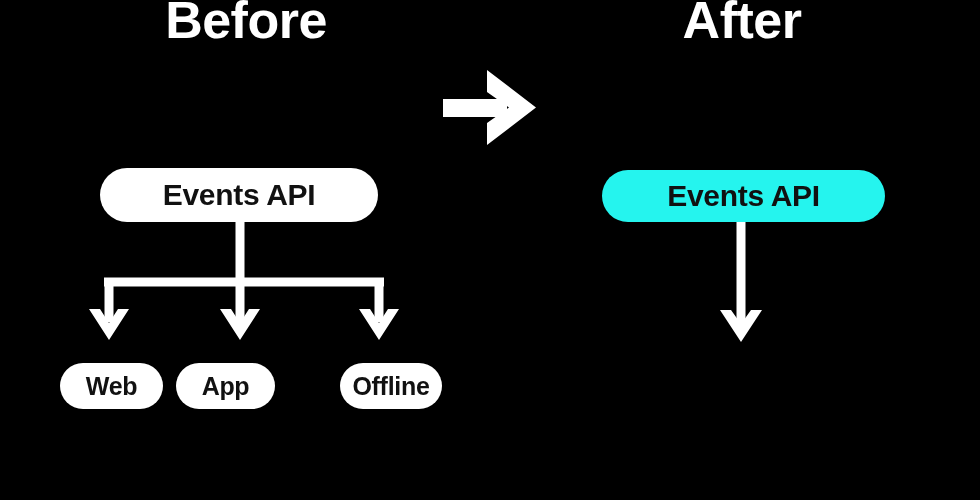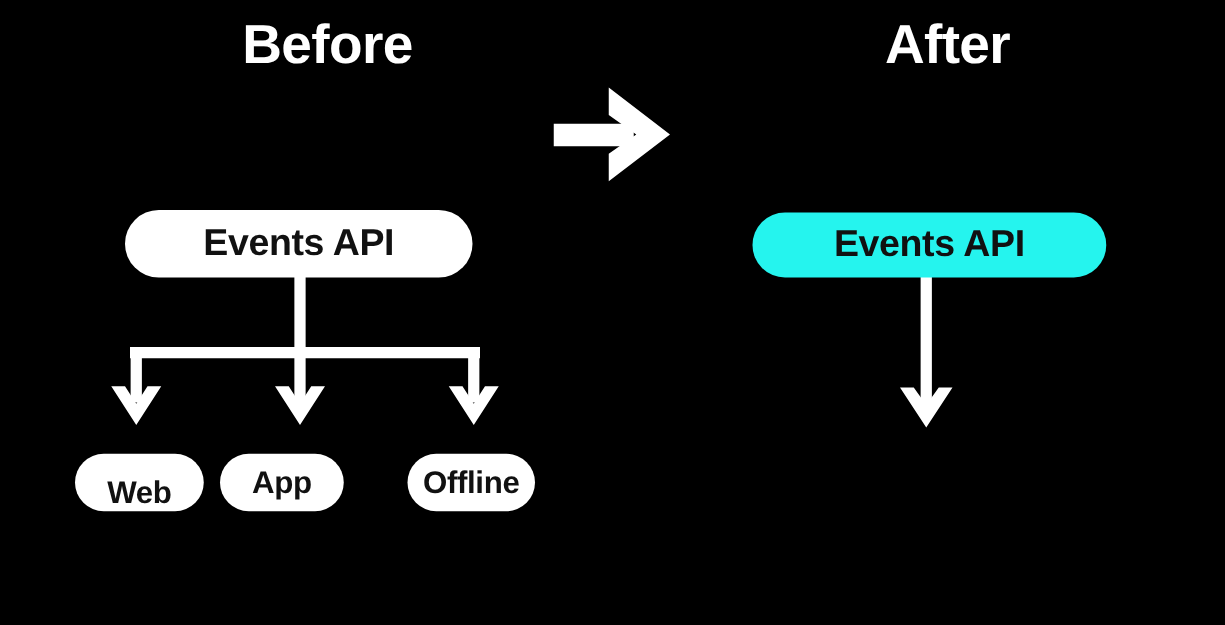--- a/index.html
+++ b/index.html
@@ -13,23 +13,23 @@
   body{
     width:980px;height:500px;
     background:var(--background);
     font-family:"Liberation Sans", sans-serif;
     overflow:hidden;
   }
   .canvas{position:relative;width:980px;height:500px;background:var(--background);}
 
   .title{
     position:absolute;
-    margin:16px;
+    margin:0;
     color:var(--white);
-    font-size:44px;
+    font-size:52px;
     font-weight:bold;
     line-height:40px;
     text-align:center;
     letter-spacing:-0.5px;
   }
   .title-before{left:0;top:86;width:492px;}
   .title-after{left:495px;top:86;width:494px;}
 
   .connectors{
     position:absolute;left:0;top:0;width:980px;height:500px;z-index:1;
@@ -37,23 +37,23 @@
   .connectors .ln{stroke:var(--white);stroke-width:9;fill:none;stroke-linecap:butt;}
   .connectors .fw{fill:var(--white);stroke:none;}
 
   .pill{
     position:absolute;z-index:2;
     display:flex;align-items:center;justify-content:center;
     font-weight:bold;white-space:nowrap;
     letter-spacing:-0.3px;
   }
   .pill-api-before{left:100px;top:168px;width:278px;height:54px;border-radius:27px;background:var(--white);color:var(--text-dark);font-size:30px;}
-  .pill-web{left:60px;top:363px;width:103px;height:46px;border-radius:23px;background:var(--white);color:var(--text-dark);font-size:25px;align-items:flex-end;}
+  .pill-web{left:60px;top:363px;width:103px;height:46px;border-radius:23px;background:var(--white);color:var(--text-dark);font-size:25px;}
   .pill-app{left:176px;top:363px;width:99px;height:46px;border-radius:23px;background:var(--white);color:var(--text-dark);font-size:25px;}
-  .pill-offline{left:326px;top:363px;width:102px;height:46px;border-radius:23px;background:var(--white);color:var(--text-dark);font-size:25px;}
+  .pill-offline{left:340px;top:363px;width:102px;height:46px;border-radius:23px;background:var(--white);color:var(--text-dark);font-size:25px;}
   .pill-api-after{left:602px;top:170px;width:283px;height:52px;border-radius:26px;background:var(--cyan);color:var(--text-dark);font-size:30px;}
   .pill-combined{left:603px;top:360px;width:280px;height:48px;border-radius:24px;background:var(--pink);color:var(--white);font-size:24px;}
 </style>
 </head>
 <body>
 
 <div class="canvas">
 
   <h1 class="title title-before">Before</h1>
   <h1 class="title title-after">After</h1>

